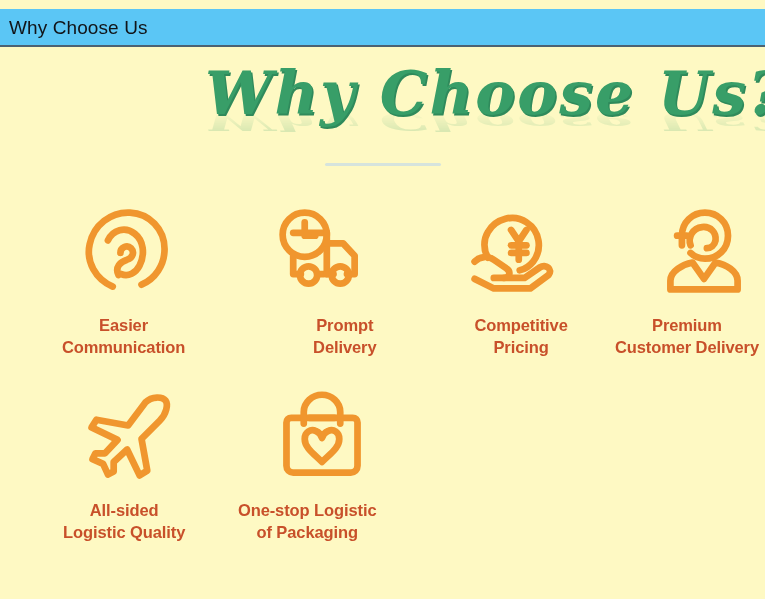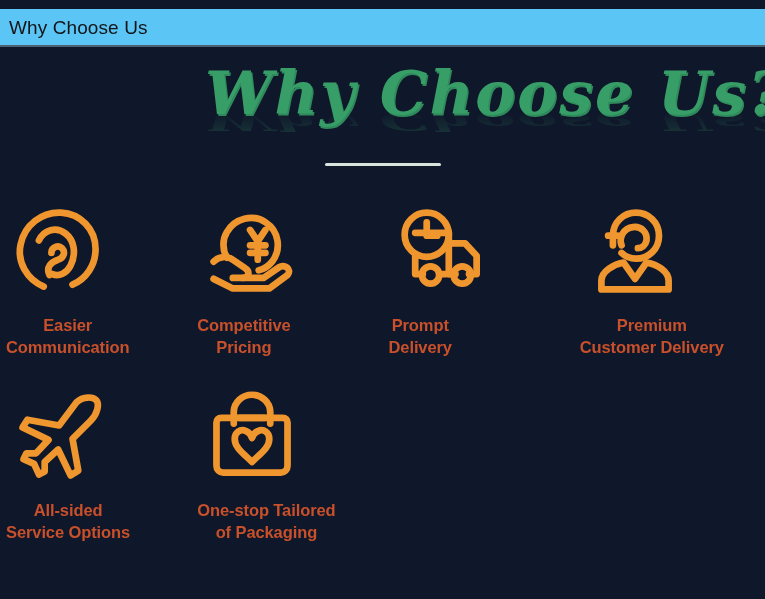--- a/index.html
+++ b/index.html
@@ -9,21 +9,21 @@
     height: 599px;
     overflow: hidden;
     background: #ffffff;
     font-family: "Liberation Sans", sans-serif;
   }
 
   .page {
     position: relative;
     width: 765px;
     height: 599px;
-    background: #0f172a;
+    background: #fef9c3;
   }
 
   
   .header-bar {
     position: absolute;
     left: 0;
     top: 9px;
     width: 765px;
     height: 38px;
     background: #5bc6f5;
@@ -112,21 +112,21 @@
     left: 0;
     top: 196px;
     width: 765px;
     display: grid;
     grid-template-columns: repeat(4, 1fr);
     row-gap: 22px;
   }
   .cell {
     display: flex;
     flex-direction: column;
-    align-items: flex-start;
+    align-items: flex-end;
     padding: 0 6px;
   }
   .icon-box {
     width: 110px;
     height: 112px;
     display: flex;
     align-items: center;
     justify-content: center;
   }
   .icon-box svg {
@@ -172,37 +172,20 @@
                    C86 64 76 78 62 84"></path>
           <path d="M38 74 C34 66 40 60 47 58 C53 56 55 50 51 46 C47 42 40 45 40 51"></path>
           <path d="M41 73 C48 76 56 72 60 64 C66 52 64 38 55 31 C45 23 32 27 27 38"></path>
         </svg>
       </div>
       <div class="cell-label">Easier
 Communication</div>
     </div>
 
 
-
-    <div class="cell">
-      <div class="icon-box">
-        <svg viewBox="0 0 100 100" fill="none" stroke="#f0962e" stroke-width="7" stroke-linecap="round" stroke-linejoin="round">
-          <path d="M24 56 C19 48 19 37 24 29 C32 15 51 10 64 19 C78 28 81 47 71 60
-                   C67 65 62 68 57 69"></path>
-          <path d="M48 27 L56 39 L64 27"></path>
-          <path d="M48 43 H64"></path>
-          <path d="M48 51 H64"></path>
-          <path d="M56 39 V58"></path>
-          <path d="M10 60 C16 54 24 54 30 58 L43 67 C48 70 47 77 41 77 H30"></path>
-          <path d="M41 77 L62 77 L78 66 C84 62 92 68 87 74 L68 88 H30 L10 78"></path>
-        </svg>
-      </div>
-      <div class="cell-label">Competitive
-Pricing</div>
-    </div>
 
     <div class="cell">
       <div class="icon-box">
         <svg viewBox="0 0 100 100" fill="none" stroke="#f0962e" stroke-width="7" stroke-linecap="round" stroke-linejoin="round">
           <circle cx="32" cy="32" r="23"></circle>
           <path d="M32 19 V33 H43"></path>
           <path d="M20 53 V73 H28"></path>
           <path d="M52 73 H45"></path>
           <path d="M55 30 H20"></path>
           <path d="M55 30 V73"></path>
@@ -212,52 +195,69 @@
           <circle cx="69" cy="74" r="9"></circle>
         </svg>
       </div>
       <div class="cell-label">Prompt
 Delivery</div>
     </div>
 
     <div class="cell">
       <div class="icon-box">
         <svg viewBox="0 0 100 100" fill="none" stroke="#f0962e" stroke-width="7" stroke-linecap="round" stroke-linejoin="round">
+          <path d="M24 56 C19 48 19 37 24 29 C32 15 51 10 64 19 C78 28 81 47 71 60
+                   C67 65 62 68 57 69"></path>
+          <path d="M48 27 L56 39 L64 27"></path>
+          <path d="M48 43 H64"></path>
+          <path d="M48 51 H64"></path>
+          <path d="M56 39 V58"></path>
+          <path d="M10 60 C16 54 24 54 30 58 L43 67 C48 70 47 77 41 77 H30"></path>
+          <path d="M41 77 L62 77 L78 66 C84 62 92 68 87 74 L68 88 H30 L10 78"></path>
+        </svg>
+      </div>
+      <div class="cell-label">Competitive
+Pricing</div>
+    </div>
+
+    <div class="cell">
+      <div class="icon-box">
+        <svg viewBox="0 0 100 100" fill="none" stroke="#f0962e" stroke-width="7" stroke-linecap="round" stroke-linejoin="round">
           <path d="M27 43 V33 C27 19 38 9 51 9 C64 9 75 19 75 33 C75 47 64 57 51 57
                    C45 57 40 55 36 51"></path>
           <path d="M36 43 C33 35 38 25 48 24 C57 23 63 30 62 38 C61 43 57 46 53 46"></path>
           <path d="M22 33 H32"></path>
           <path d="M15 89 V80 C15 70 28 63 38 61 L50 78 L62 61 C73 63 85 70 85 80 V89 Z"></path>
         </svg>
       </div>
       <div class="cell-label">Premium
 Customer Delivery</div>
     </div>
 
     <div class="cell">
       <div class="icon-box">
         <svg viewBox="0 0 100 100" fill="none" stroke="#f0962e" stroke-width="7" stroke-linecap="round" stroke-linejoin="round">
           <path d="M66 14 C73 7 84 8 87 12 C90 16 88 26 81 33
                    L62 52 L68 85 L60 90 L47 63 L33 76 L33 86 L27 89 L22 78
                    L11 73 L14 67 L24 67 L37 53 L10 40 L15 32 L48 38 Z"></path>
         </svg>
       </div>
       <div class="cell-label">All-sided
-Service Options</div>
+Logistic Quality</div>
     </div>
 
     <div class="cell">
       <div class="icon-box">
         <svg viewBox="0 0 100 100" fill="none" stroke="#f0962e" stroke-width="7" stroke-linecap="round" stroke-linejoin="round">
           <path d="M18 30 H82 C85 30 87 32 87 35 V80 C87 84 84 87 80 87
                    H20 C16 87 13 84 13 80 V35 C13 32 15 30 18 30 Z"></path>
           <path d="M31 36 V24 C31 14 40 6 50 6 C60 6 69 14 69 24 V36"></path>
           <path d="M37 30 H63"></path>
           <path d="M50 76 C41 67 32 61 32 52 C32 45 38 41 44 44 C47 45 49 48 50 51
                    C51 48 53 45 56 44 C62 41 68 45 68 52 C68 61 59 67 50 76 Z"></path>
         </svg>
       </div>
-      <div class="cell-label">One-stop Tailored
+      <div class="cell-label">One-stop Logistic
 of Packaging</div>
     </div>
 
   </div>
 </div>
 
 </body></html>

